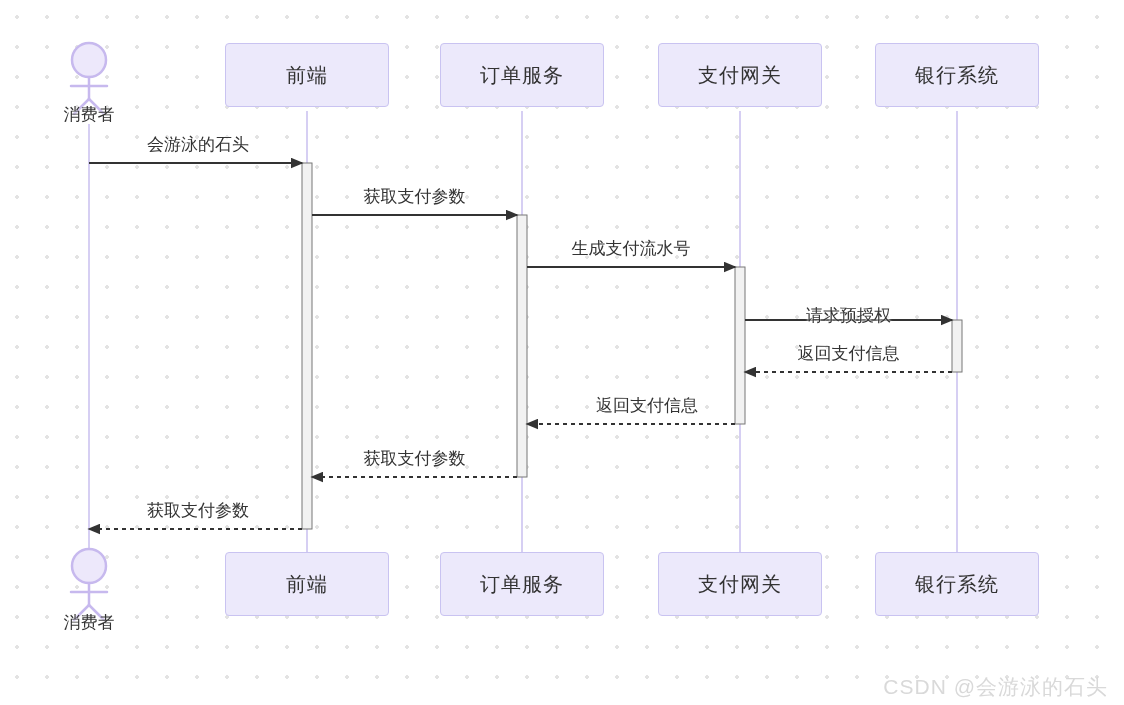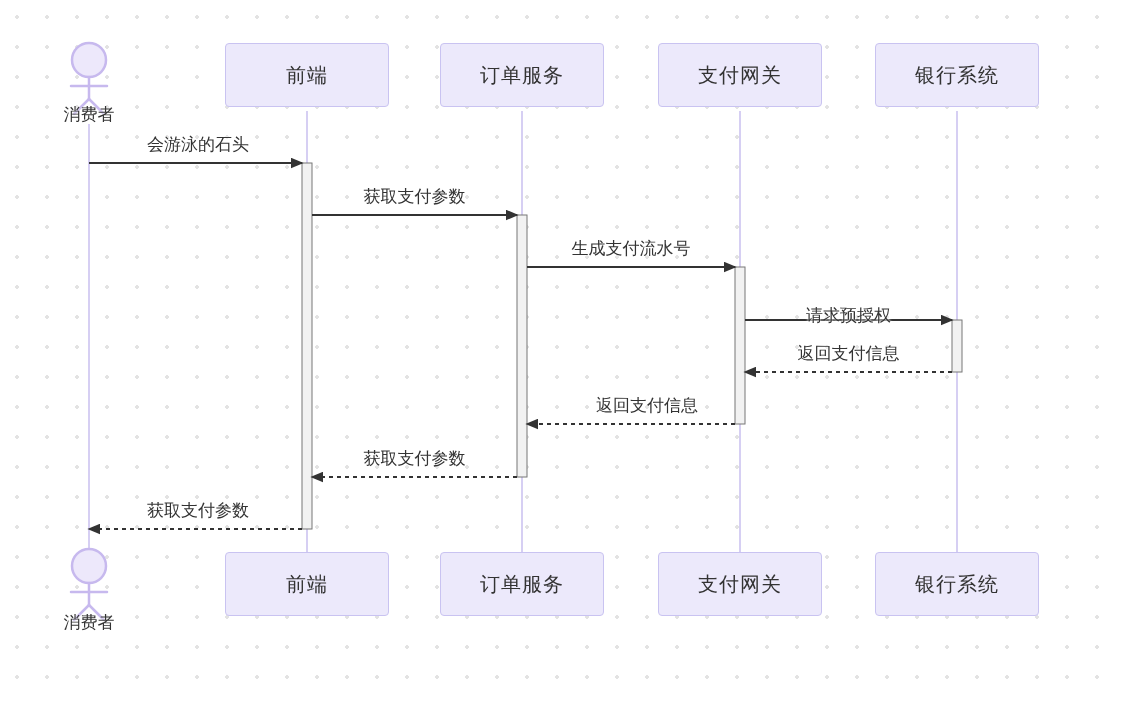--- a/index.html
+++ b/index.html
@@ -89,13 +89,14 @@
       <div class="actor-label" style="left: 89px; top: 611px; color: rgb(51, 51, 51);">消费者</div>
       <div class="msg-label" style="left: 198px; top: 133px; color: rgb(51, 51, 51);">会游泳的石头</div>
       <div class="msg-label" style="left: 414.5px; top: 185px; color: rgb(51, 51, 51);">获取支付参数</div>
       <div class="msg-label" style="left: 631px; top: 237px; color: rgb(51, 51, 51);">生成支付流水号</div>
       <div class="msg-label" style="left: 848.5px; top: 304px; color: rgb(51, 51, 51);">请求预授权</div>
       <div class="msg-label" style="left: 848.5px; top: 342px; color: rgb(51, 51, 51);">返回支付信息</div>
       <div class="msg-label" style="left: 631px; top: 394px; color: rgb(51, 51, 51); margin-left: 16px;">返回支付信息</div>
       <div class="msg-label" style="left: 414.5px; top: 447px; color: rgb(51, 51, 51);">获取支付参数</div>
       <div class="msg-label" style="left: 198px; top: 499px; color: rgb(51, 51, 51);">获取支付参数</div>
     </div>
+  <div id="watermark" style="color: rgb(217, 217, 217);">CSDN @会游泳的石头</div>
 </div>
 
 </body></html>

